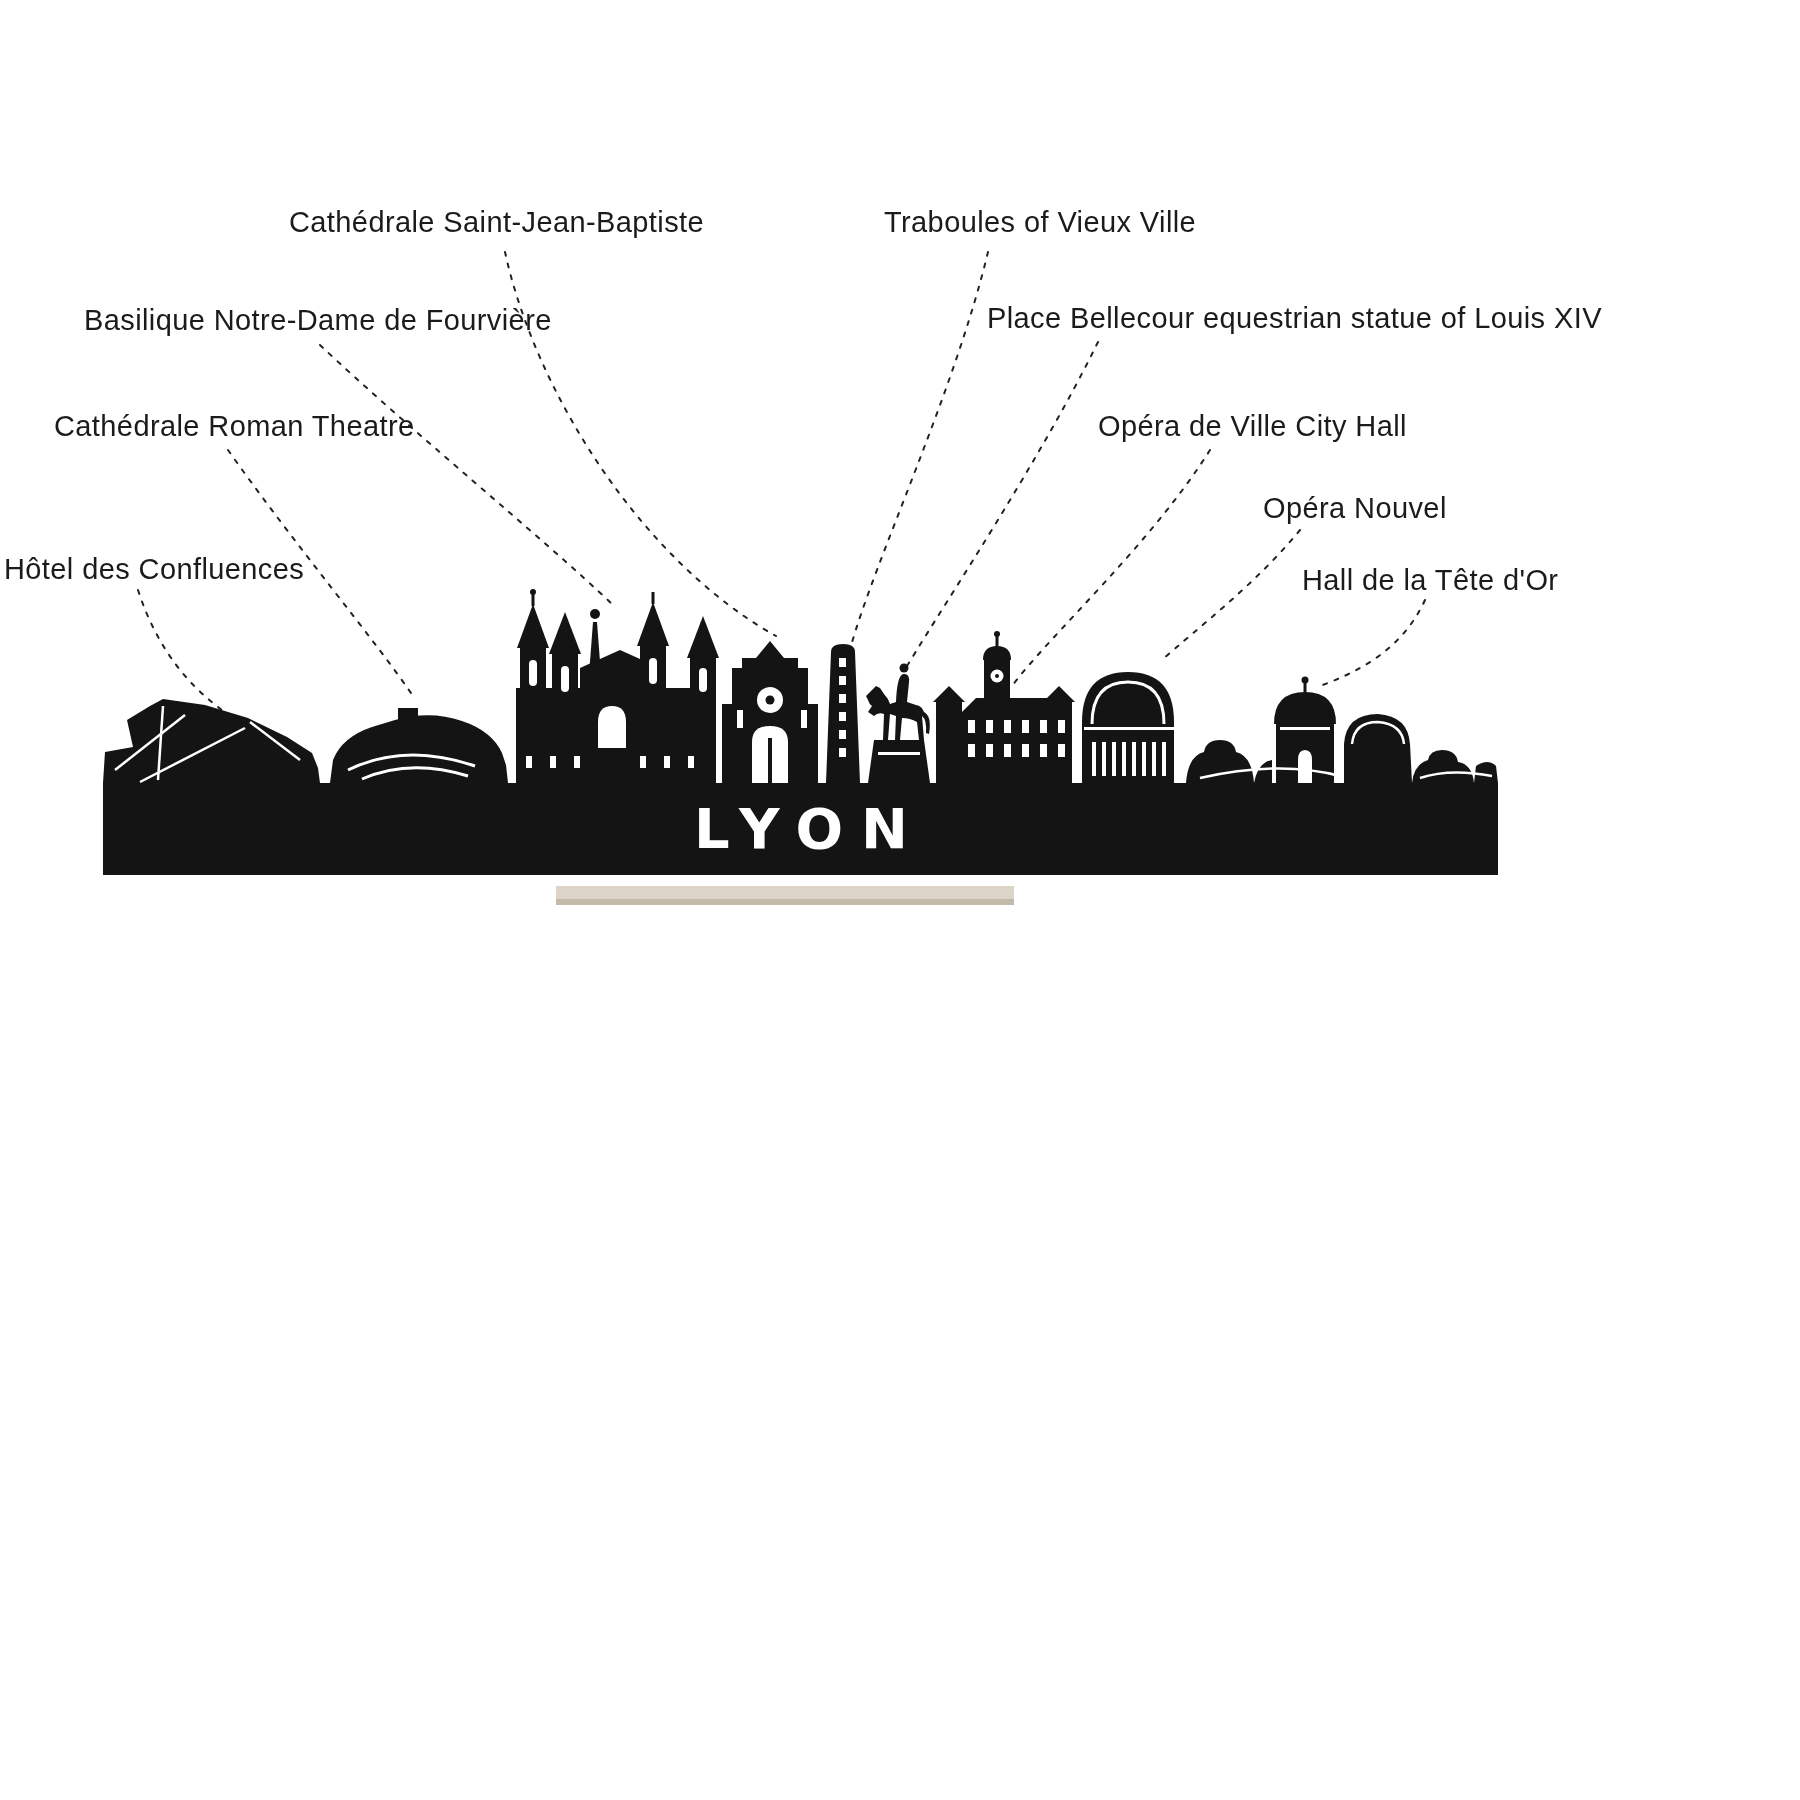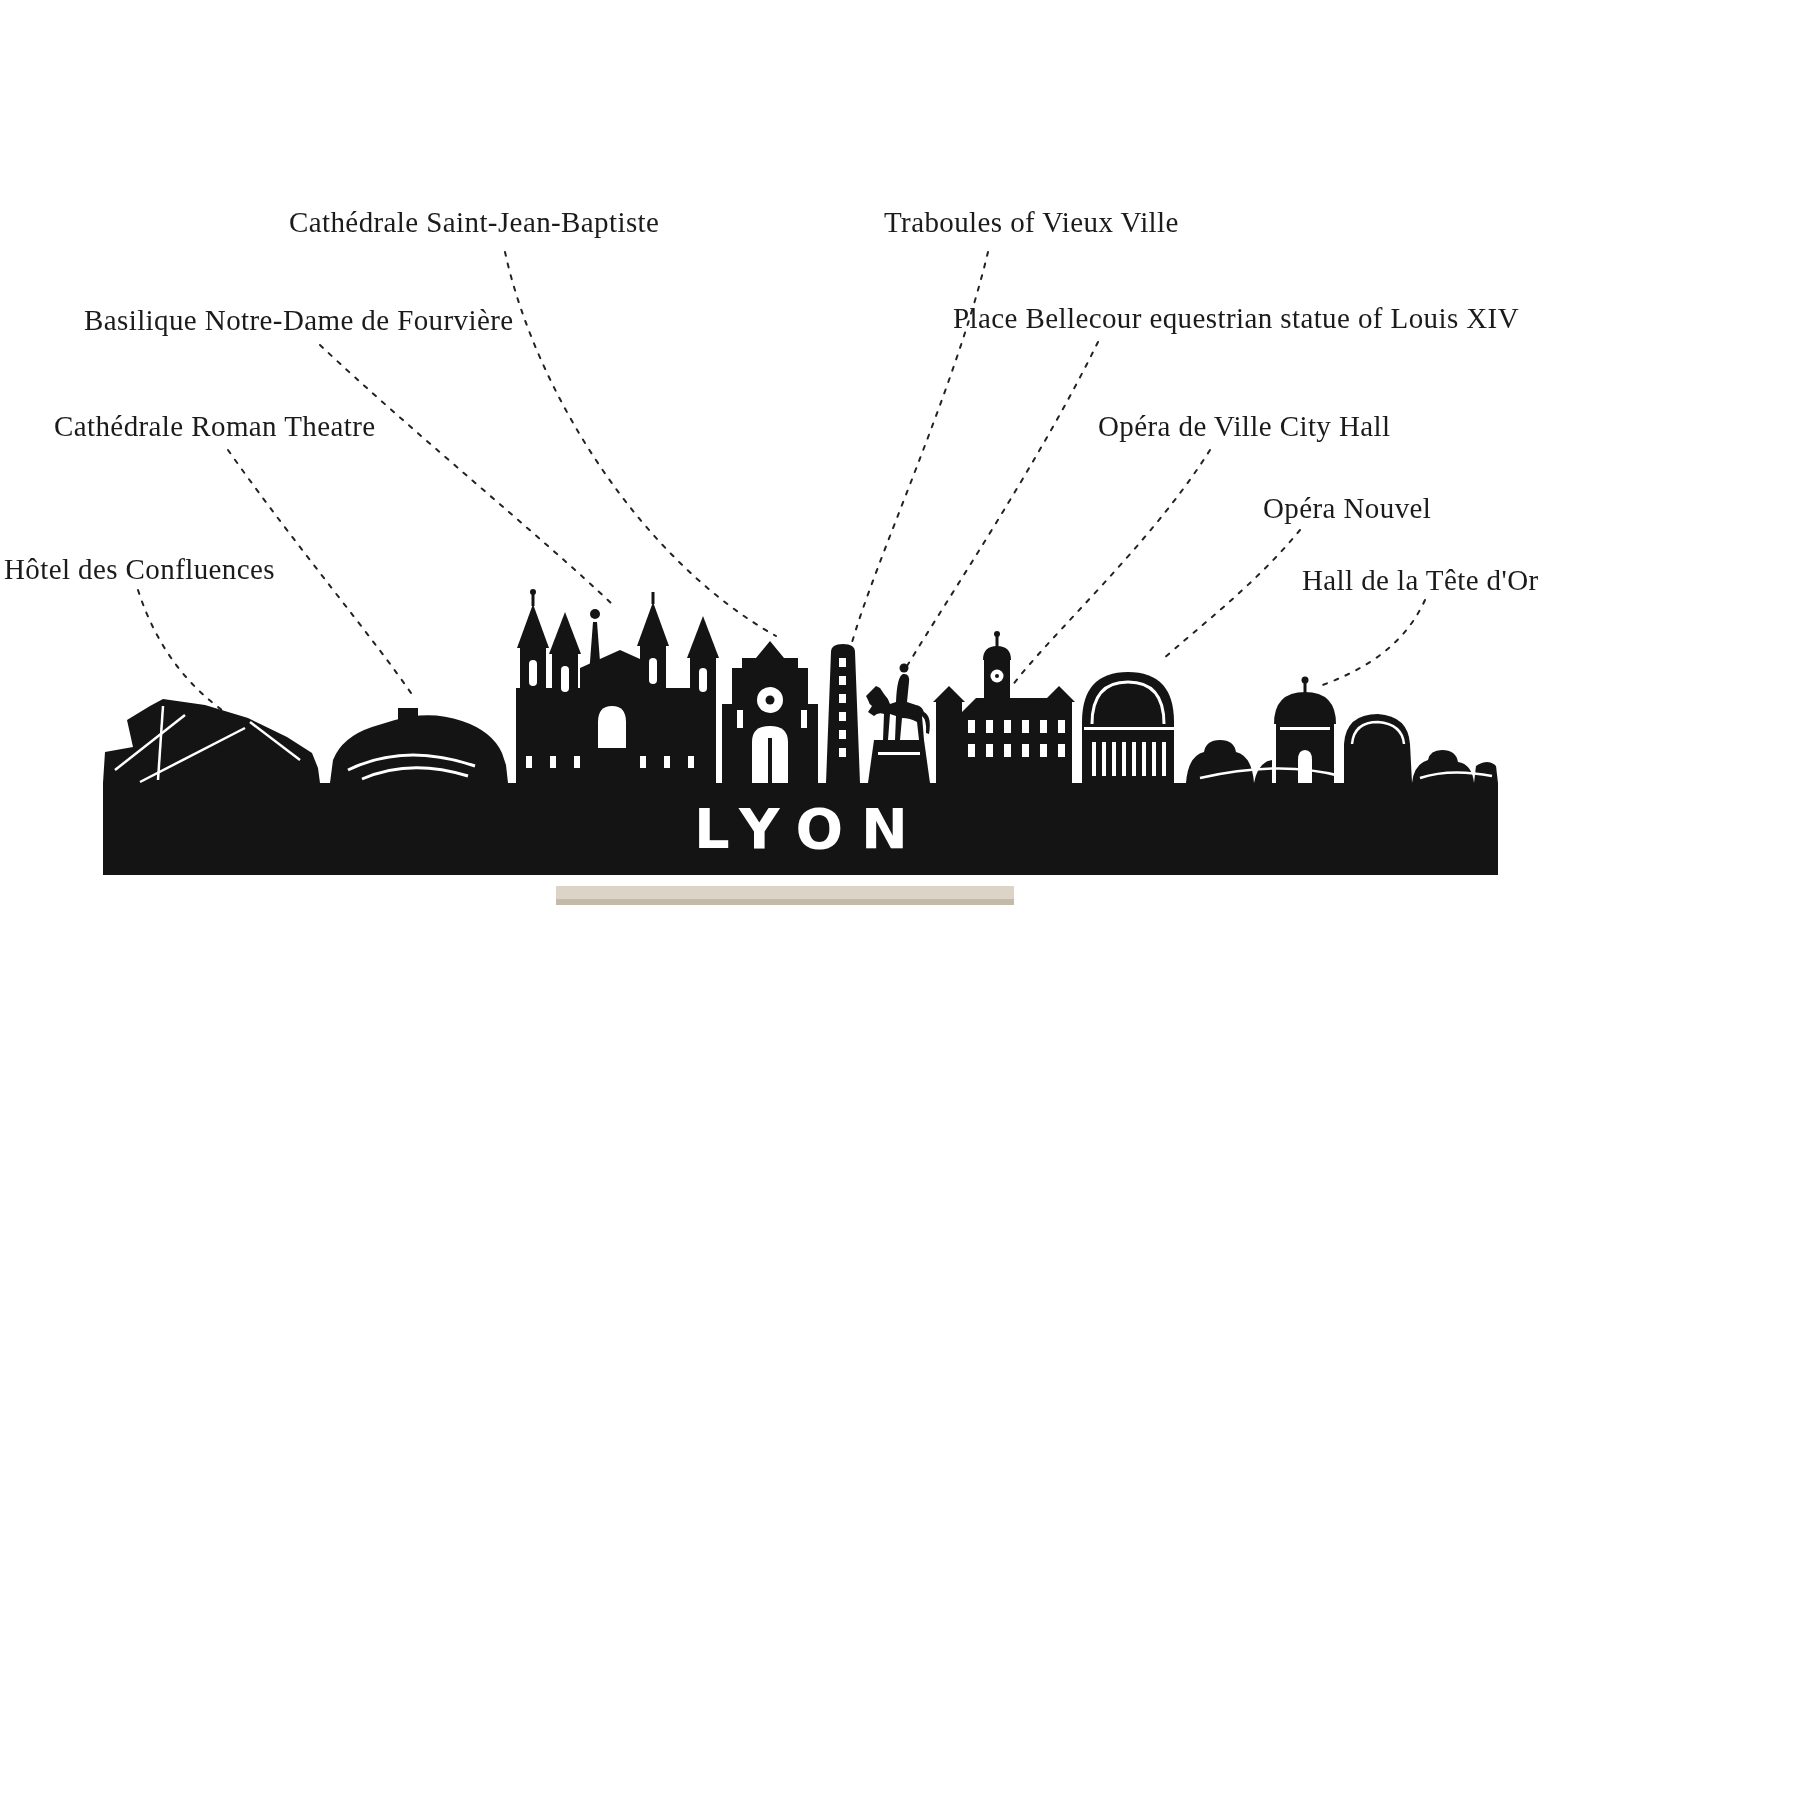--- a/index.html
+++ b/index.html
@@ -10,26 +10,26 @@
     overflow:hidden;
     font-family:"Liberation Sans", sans-serif;
   }
   .skyline-svg{position:absolute;left:0;top:0;width:1800px;height:1800px;}
   .lbl{
     position:absolute;
     font-size:29px;
     color:#1b1b1b;
     white-space:nowrap;
     letter-spacing:0.4px;
-    font-family:Liberation Serif, serif;
+    font-family:Liberation Sans, sans-serif;
   }
   .lbl-0{left:289px;top:206px}
   .lbl-1{left:884px;top:206px}
   .lbl-2{left:84px;top:304px}
-  .lbl-3{left:953px;top:302px}
+  .lbl-3{left:987px;top:302px}
   .lbl-4{left:54px;top:410px}
   .lbl-5{left:1098px;top:410px}
   .lbl-6{left:1263px;top:492px}
   .lbl-7{left:4px;top:553px}
   .lbl-8{left:1302px;top:564px}
 </style>
 </head>
 <body>
 
 <div class="canvas">

